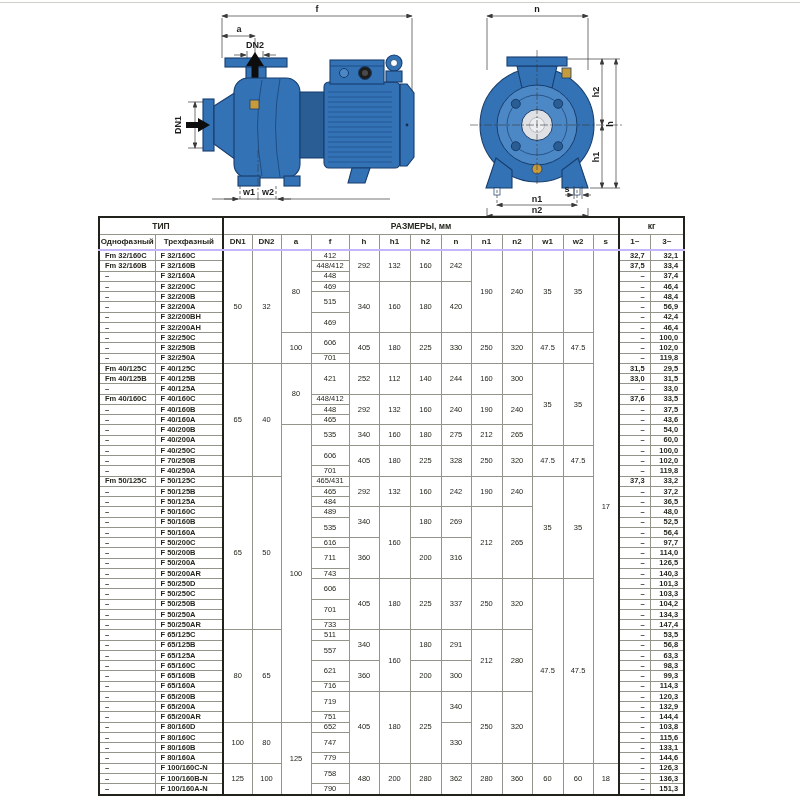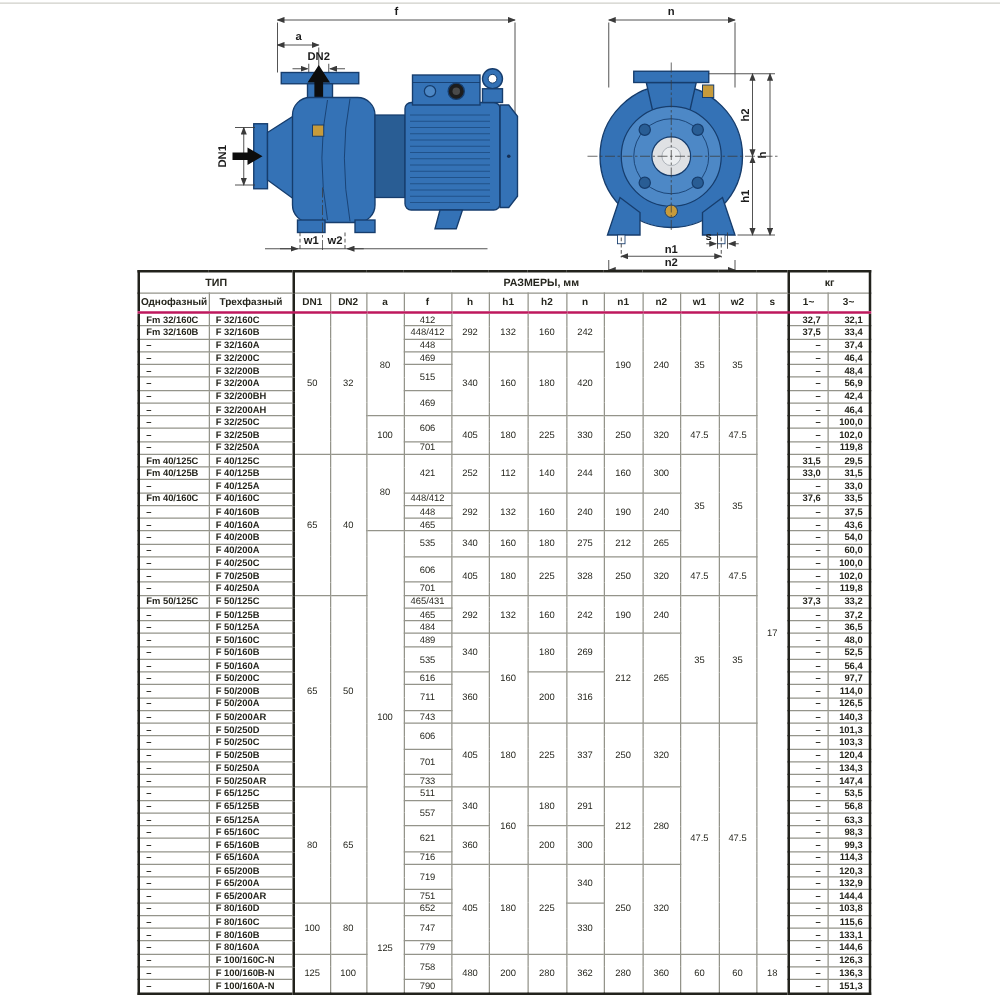--- a/index.html
+++ b/index.html
@@ -1,25 +1,25 @@
 <!DOCTYPE html>
 <html style="--pump_blue: #3472b6; --pump_blue_light: #4d88c6; --pump_blue_dark: #295d94; --outline: #163d6d; --brass: #c79b3b;"><head>
 <meta charset="utf-8">
 <style>
   *{margin:0;padding:0;box-sizing:border-box}
   html,body{width:800px;height:800px;background:#fff;font-family:"Liberation Sans",sans-serif;color:#26261e;overflow:hidden}
   .page{position:absolute;inset:0;background:#fff}
   .top-rule{position:absolute;top:2px;left:0;width:800px;height:1px;background:#cfcfc9}
   .drawings{position:absolute;top:2px;left:0;width:800px;height:214px}
-  .tbl-wrap{position:absolute;top:216px;left:110px;width:586px;height:581px}
+  .tbl-wrap{position:absolute;top:216px;left:98px;width:586px;height:581px}
   table{border-collapse:collapse;table-layout:fixed;width:586px;height:580px;border:2px solid #22221c}
   th,td{border:1px solid #94948a;overflow:hidden;white-space:nowrap;line-height:1;vertical-align:middle}
   th{font-weight:bold;color:#26261e;text-align:center}
   .h-group{font-size:8.5px;height:17px;border-bottom:1px solid #94948a}
-  .h-col{font-size:8px;height:16px;border-bottom:2px solid #be185d}
+  .h-col{font-size:8px;height:16px;border-bottom:2px solid #c4b5fd}
   .c-type{text-align:left;padding-left:5px;font-weight:bold;font-size:7.5px}
   .c-dim{text-align:center;font-size:7.5px;font-weight:normal}
   .c-kg{text-align:right;padding-right:5px;font-weight:bold;font-size:7.5px}
   .sep-r{border-right:2px solid #22221c}
   
   .pb{fill:var(--pump_blue);stroke:var(--outline);stroke-width:1.1}
   .pbl{fill:var(--pump_blue_light);stroke:var(--outline);stroke-width:1}
   .pbd{fill:var(--pump_blue_dark);stroke:var(--outline);stroke-width:1}
   .br{fill:var(--brass);stroke:var(--outline);stroke-width:.8}
   .ln{fill:none;stroke:var(--outline);stroke-width:.7}
@@ -515,21 +515,21 @@
             <td class="c-type">–</td>
             <td class="c-type sep-r">F 50/250C</td>
             <td class="c-kg">–</td>
             <td class="c-kg">103,3</td>
           </tr>
           <tr>
             <td class="c-type">–</td>
             <td class="c-type sep-r">F 50/250B</td>
             <td rowspan="2" class="c-dim">701</td>
             <td class="c-kg">–</td>
-            <td class="c-kg">120,4</td>
+            <td class="c-kg">104,2</td>
           </tr>
           <tr>
             <td class="c-type">–</td>
             <td class="c-type sep-r">F 50/250A</td>
             <td class="c-kg">–</td>
             <td class="c-kg">134,3</td>
           </tr>
           <tr>
             <td class="c-type">–</td>
             <td class="c-type sep-r">F 50/250AR</td>

